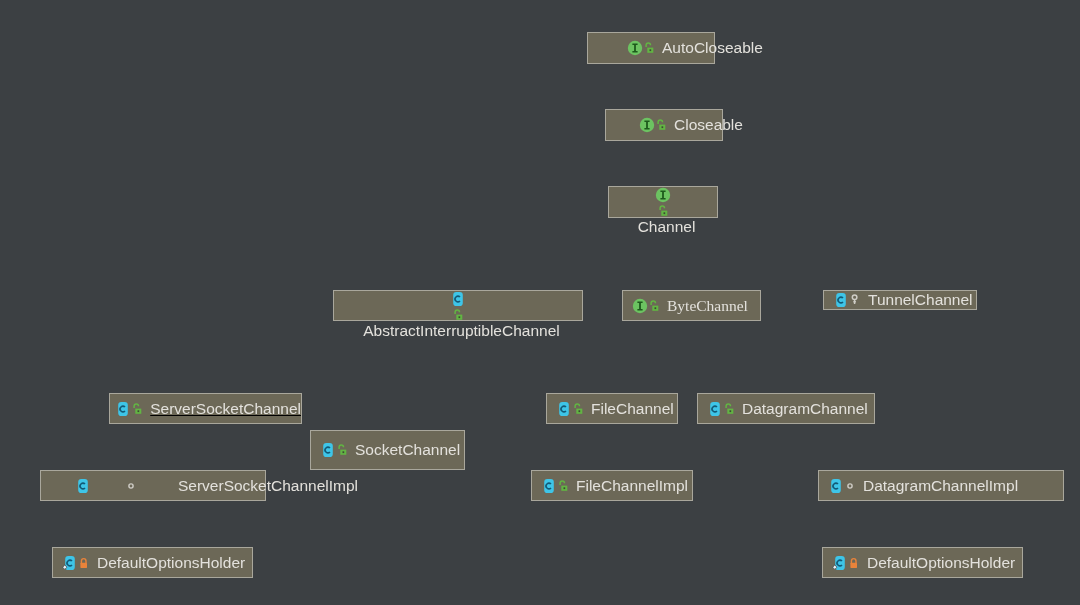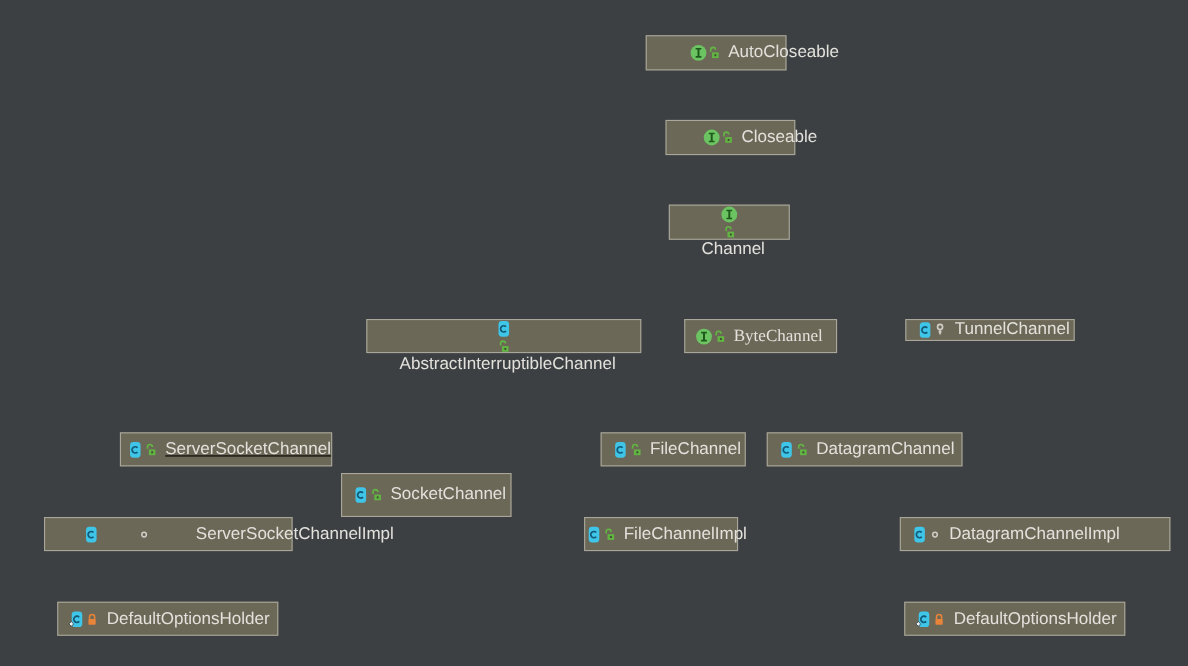--- a/index.html
+++ b/index.html
@@ -155,21 +155,21 @@
         <span style="display:inline-block;width:9px"></span>
         <svg class="ic" width="16" height="16" viewBox="0 0 16 16">
           <rect x="3.2" y="0.9" width="9.6" height="14.2" rx="3.1" fill="#3ec5e8"></rect>
           <path d="M10.6 10.4a3.6 3.6 0 1 1 0-4.8l-1.3 1.0a2.0 2.0 0 1 0 0 2.8z" fill="#125a77"></path>
         </svg>
         <svg class="ic" width="12" height="16" viewBox="0 0 12 16">
           <circle cx="6" cy="8" r="2.1" fill="none" stroke="#cfcdc6" stroke-width="1.4"></circle>
         </svg>
         <span class="label">ServerSocketChannelImpl</span>
       </div>
-      <div class="node" style="left: 531px; top: 470px; width: 140px; height: 31px;">
+      <div class="node" style="left: 531px; top: 470px; width: 162px; height: 31px;">
         <span style="display:inline-block;width:9px"></span>
         <svg class="ic" width="16" height="16" viewBox="0 0 16 16">
           <rect x="3.2" y="0.9" width="9.6" height="14.2" rx="3.1" fill="#3ec5e8"></rect>
           <path d="M10.6 10.4a3.6 3.6 0 1 1 0-4.8l-1.3 1.0a2.0 2.0 0 1 0 0 2.8z" fill="#125a77"></path>
         </svg>
         <svg class="ic" width="12" height="16" viewBox="0 0 12 16">
           <path d="M3.1 7.0V5.3a2.2 2.2 0 0 1 4.4 0" fill="none" stroke="#62b543" stroke-width="1.5"></path>
           <rect x="4.3" y="7.6" width="6.0" height="5.2" fill="#62b543"></rect>
           <rect x="6.5" y="9.3" width="1.7" height="1.8" fill="#3f4a34"></rect>
         </svg>

